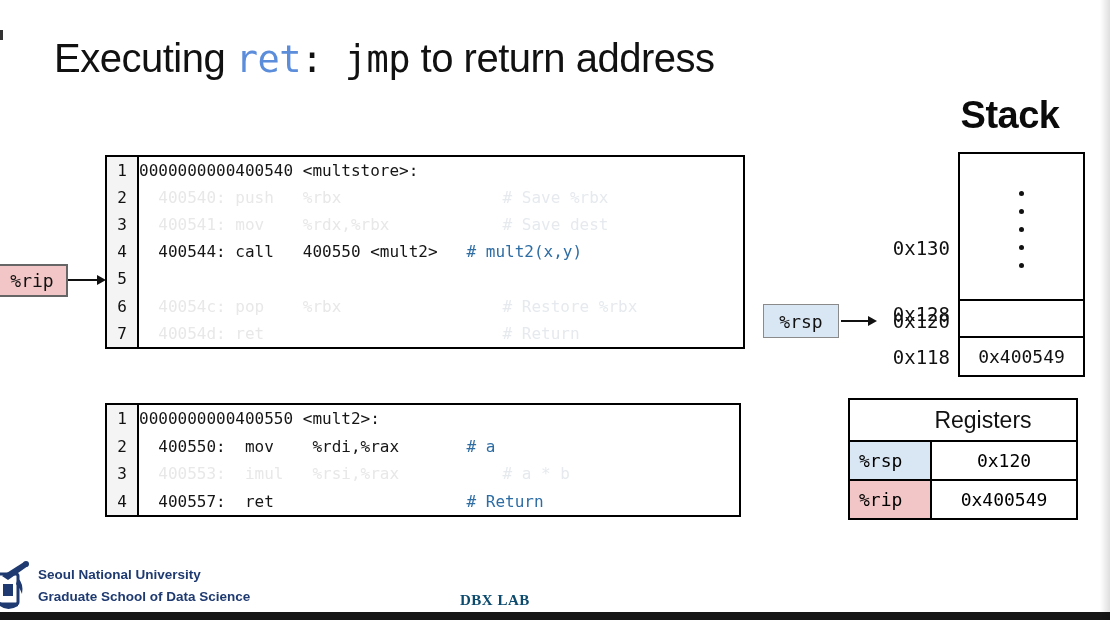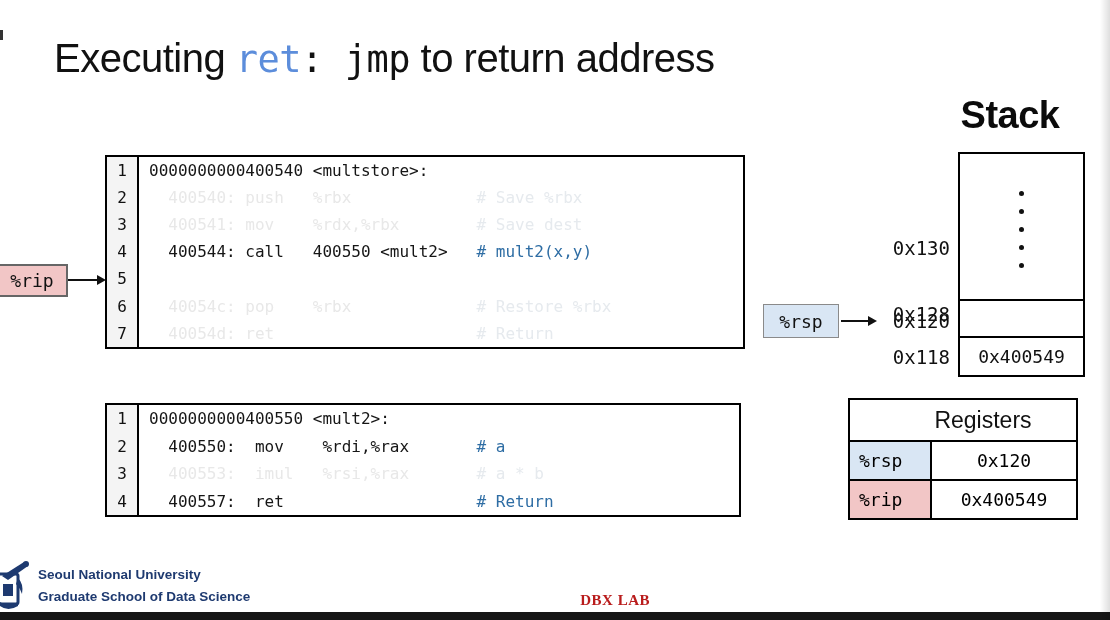--- a/index.html
+++ b/index.html
@@ -15,25 +15,25 @@
   .codeblock{position:absolute;border:2px solid #000;background:#fff;box-sizing:border-box;}
   .codeblock.b1{left:105px;top:155px;width:640px;height:194px;}
   .codeblock.b2{left:105px;top:403px;width:636px;height:114px;}
   .code-line{display:flex;align-items:stretch;}
   .b1 .code-line{height:27.1px;}
   .b2 .code-line{height:27.5px;}
   .lnum{width:30px;flex:0 0 30px;background:#f4f4f4;border-right:2px solid #000;
         font-family:"DejaVu Sans Mono",monospace;font-size:16px;color:#111;
         display:flex;align-items:center;justify-content:center;}
   .ltext{font-family:"DejaVu Sans Mono",monospace;font-size:16px;white-space:pre;
-         display:flex;align-items:center;padding-left:10px;color:#161616;}
+         display:flex;align-items:center;color:#161616;}
   .active{color:#161616;}
   .faded{color:#e8e8e8;}
   .c-blue{color:#2e6da4;}
-  .c-faded{color:#e6eaee;}
+  .c-faded{color:#e6eaee;margin-left:36px;}
 
   
   .regtag{position:absolute;box-sizing:border-box;font-family:"DejaVu Sans Mono",monospace;
           font-size:18px;color:#111;display:flex;align-items:center;justify-content:center;}
   .rip-tag{left:-4px;top:264px;width:72px;height:33px;background:#f2c6c6;border:2px solid #666;}
   .rsp-tag{left:763px;top:304px;width:76px;height:34px;background:#d9e6f4;border:1.5px solid #8a8a8a;}
   .arrow{position:absolute;}
 
   
   .stack-title{position:absolute;left:930px;top:94px;width:160px;text-align:center;
@@ -61,22 +61,22 @@
             padding-left:9px;box-sizing:border-box;font-family:"DejaVu Sans Mono",monospace;font-size:18px;}
   .reg-val{flex:1;display:flex;align-items:center;justify-content:center;
            font-family:"DejaVu Sans Mono",monospace;font-size:18px;}
   .bg-blue{background:#d9e6f4;}
   .bg-pink{background:#f2c6c6;}
 
   
   .footer-logo{position:absolute;left:-6px;top:560px;}
   .org{position:absolute;left:38px;color:#1e3a70;font-weight:bold;font-size:13.5px;white-space:nowrap;}
   .org1{top:567px;text-align:center;} .org2{top:589px;}
-  .lab{position:absolute;left:460px;top:592px;width:190px;text-align:right;
-       font-family:"Liberation Serif",serif;font-weight:bold;font-size:15px;color:#b91c1c;letter-spacing:0.5px;}
+  .lab{position:absolute;left:460px;top:592px;width:190px;text-align:left;
+       font-family:"Liberation Serif",serif;font-weight:bold;font-size:15px;color:#0c4a6e;letter-spacing:0.5px;}
   .pagenum{position:absolute;left:1020px;top:583px;width:40px;text-align:center;color:#9a9a9a;font-size:15px;margin-top:36px;}
   .bottom-bar{position:absolute;left:0;top:612px;width:1110px;height:8px;background:#161616;}
   .edge-shade{position:absolute;right:0;top:0;width:10px;height:620px;
               background:linear-gradient(to right, rgba(0,0,0,0), rgba(0,0,0,0.13));}
   .edge-mark{position:absolute;left:0;top:30px;width:3px;height:10px;background:#333;}
 </style>
 </head>
 <body>
 
 <div class="slide">

